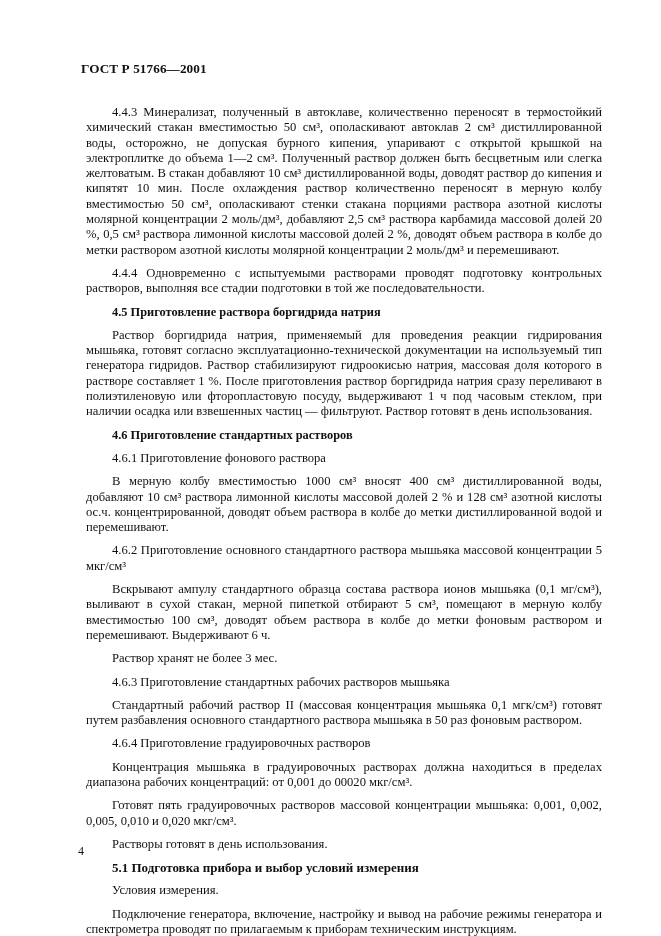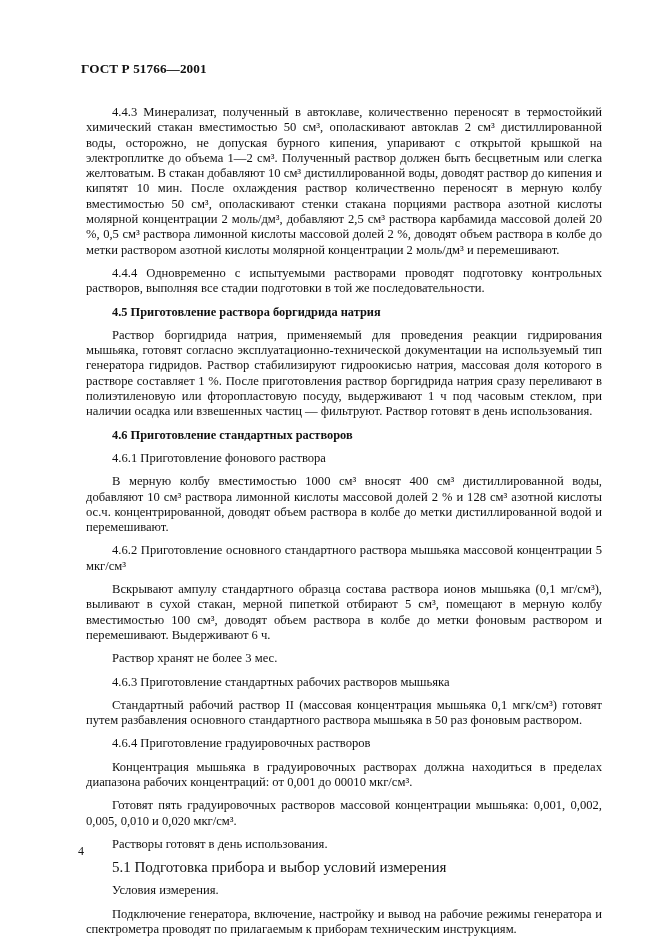--- a/index.html
+++ b/index.html
@@ -5,21 +5,21 @@
   html, body { margin: 0; padding: 0; background: #ffffff; }
   body { width: 661px; height: 936px; position: relative; overflow: hidden;
          font-family: "Liberation Serif", "DejaVu Serif", serif; color: #111; }
   .page { position: absolute; left: 0; top: 0; width: 661px; height: 936px; }
   .header { position: absolute; left: 81px; top: 61px; font-weight: bold; font-size: 13.2px; letter-spacing: 0.1px; }
   .content { position: absolute; left: 78px; top: 97px; width: 532px; font-size: 12.6px; line-height: 15.3px; text-align: justify; }
   .content p { margin: 8px; }
   .ind { text-indent: 26px; }
   .h { font-weight: bold; text-indent: 26px; font-size: 12.4px; }
   .sec { font-weight: bold; text-indent: 26px; font-size: 12.8px; margin-top: 10px !important; margin-bottom: 4px !important; }
-  .sub { font-weight: normal; text-indent: 26px; font-size: 15px; margin-top: 2px !important; }
+  .sub { font-weight: bold; text-indent: 26px; font-size: 13px; margin-top: 2px !important; }
   .pagenum { position: absolute; left: 78px; top: 844px; font-size: 12px; }
 </style>
 </head>
 <body>
 
 <div class="page">
   <div class="header">ГОСТ Р 51766—2001</div>
 
   <div class="content">
     <p class="ind">4.4.3  Минерализат, полученный в автоклаве, количественно переносят в термостойкий химический стакан вместимостью 50 см³, ополаскивают автоклав 2 см³ дистиллированной воды, осторожно, не допуская бурного кипения, упаривают с открытой крышкой на электроплитке до объема 1—2  см³. Полученный раствор должен быть бесцветным или слегка желтоватым. В стакан добавляют 10  см³ дистиллированной воды, доводят раствор до кипения и кипятят 10 мин. После охлаждения раствор количественно переносят в мерную колбу вместимостью 50 см³, ополаскивают стенки стакана порциями раствора азотной кислоты молярной концентрации 2 моль/дм³, добавляют 2,5 см³ раствора карбамида массовой долей 20 %, 0,5 см³ раствора лимонной кислоты массовой долей 2 %, доводят объем раствора в колбе до метки раствором азотной кислоты молярной концентрации 2 моль/дм³ и перемешивают.</p>
@@ -28,21 +28,21 @@
     <p class="ind">Раствор боргидрида натрия, применяемый для проведения реакции гидрирования мышьяка, готовят согласно эксплуатационно-технической документации на используемый тип генератора гидридов. Раствор стабилизируют гидроокисью натрия, массовая доля которого в растворе составляет 1 %. После приготовления раствор боргидрида натрия сразу переливают в полиэтиленовую или фторопластовую посуду, выдерживают 1 ч под часовым стеклом, при наличии осадка или взвешенных частиц — фильтруют. Раствор готовят в день использования.</p>
     <p class="h">4.6  Приготовление стандартных растворов</p>
     <p class="ind">4.6.1  Приготовление фонового раствора</p>
     <p class="ind">В мерную колбу вместимостью 1000  см³ вносят 400  см³ дистиллированной воды, добавляют 10  см³ раствора лимонной кислоты массовой долей 2  % и 128  см³ азотной кислоты ос.ч. концентрированной, доводят объем раствора в колбе до метки дистиллированной водой и перемешивают.</p>
     <p class="ind">4.6.2  Приготовление основного стандартного раствора мышьяка массовой концентрации 5 мкг/см³</p>
     <p class="ind">Вскрывают ампулу стандартного образца состава раствора ионов мышьяка (0,1 мг/см³), выливают в сухой стакан, мерной пипеткой отбирают 5 см³, помещают в мерную колбу вместимостью 100 см³, доводят объем раствора в колбе до метки фоновым раствором и перемешивают. Выдерживают 6 ч.</p>
     <p class="ind">Раствор хранят не более 3  мес.</p>
     <p class="ind">4.6.3  Приготовление стандартных рабочих растворов мышьяка</p>
     <p class="ind">Стандартный рабочий раствор II (массовая концентрация мышьяка 0,1  мгк/см³) готовят путем разбавления основного стандартного раствора мышьяка в 50  раз фоновым раствором.</p>
     <p class="ind">4.6.4  Приготовление градуировочных растворов</p>
-    <p class="ind">Концентрация мышьяка в градуировочных растворах должна находиться в пределах диапазона рабочих концентраций: от 0,001 до 00010  мкг/см³.</p>
+    <p class="ind">Концентрация мышьяка в градуировочных растворах должна находиться в пределах диапазона рабочих концентраций: от 0,001 до 00020  мкг/см³.</p>
     <p class="ind">Готовят пять градуировочных растворов массовой концентрации мышьяка: 0,001, 0,002, 0,005, 0,010 и 0,020  мкг/см³.</p>
     <p class="ind">Растворы готовят в день использования.</p>
     <p class="sub">5.1  Подготовка прибора и выбор условий измерения</p>
     <p class="ind">Условия измерения.</p>
     <p class="ind">Подключение генератора, включение, настройку и вывод на рабочие режимы генератора и спектрометра проводят по прилагаемым к приборам техническим инструкциям.</p>
     <p class="ind">Режим работы спектрометра — атомно-абсорбционный с корректором неселективных помех и измерением интегральных значений абсорбции.</p>
 
   </div>
 
   <div class="pagenum">4</div>

